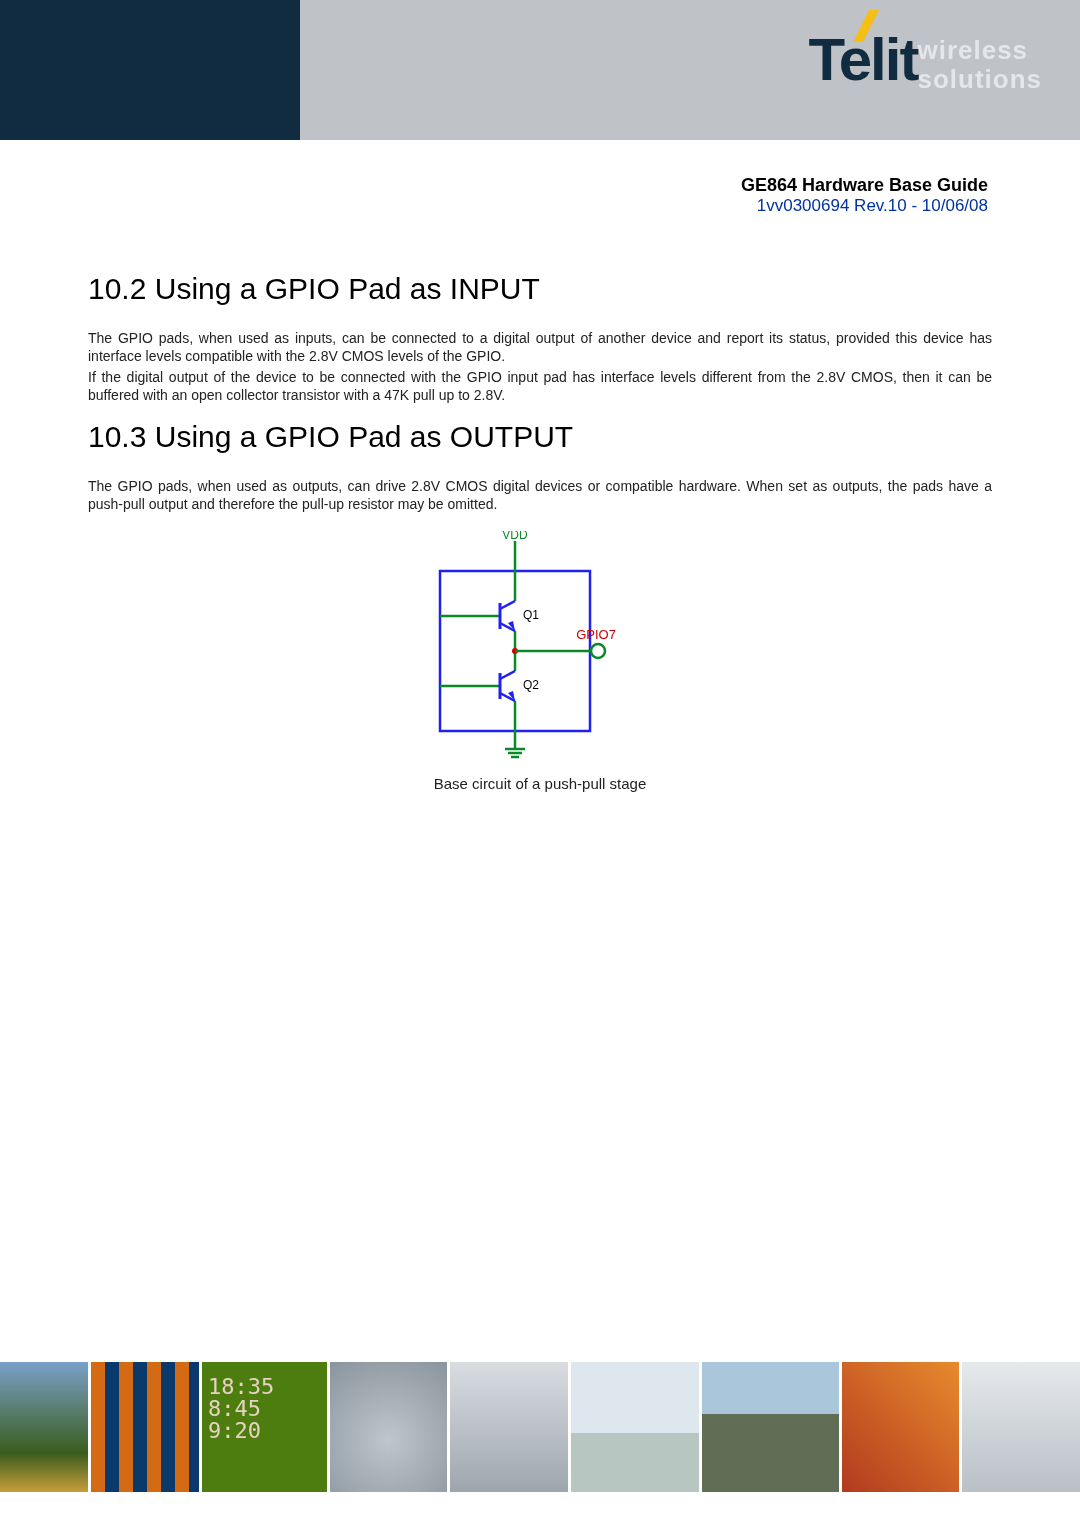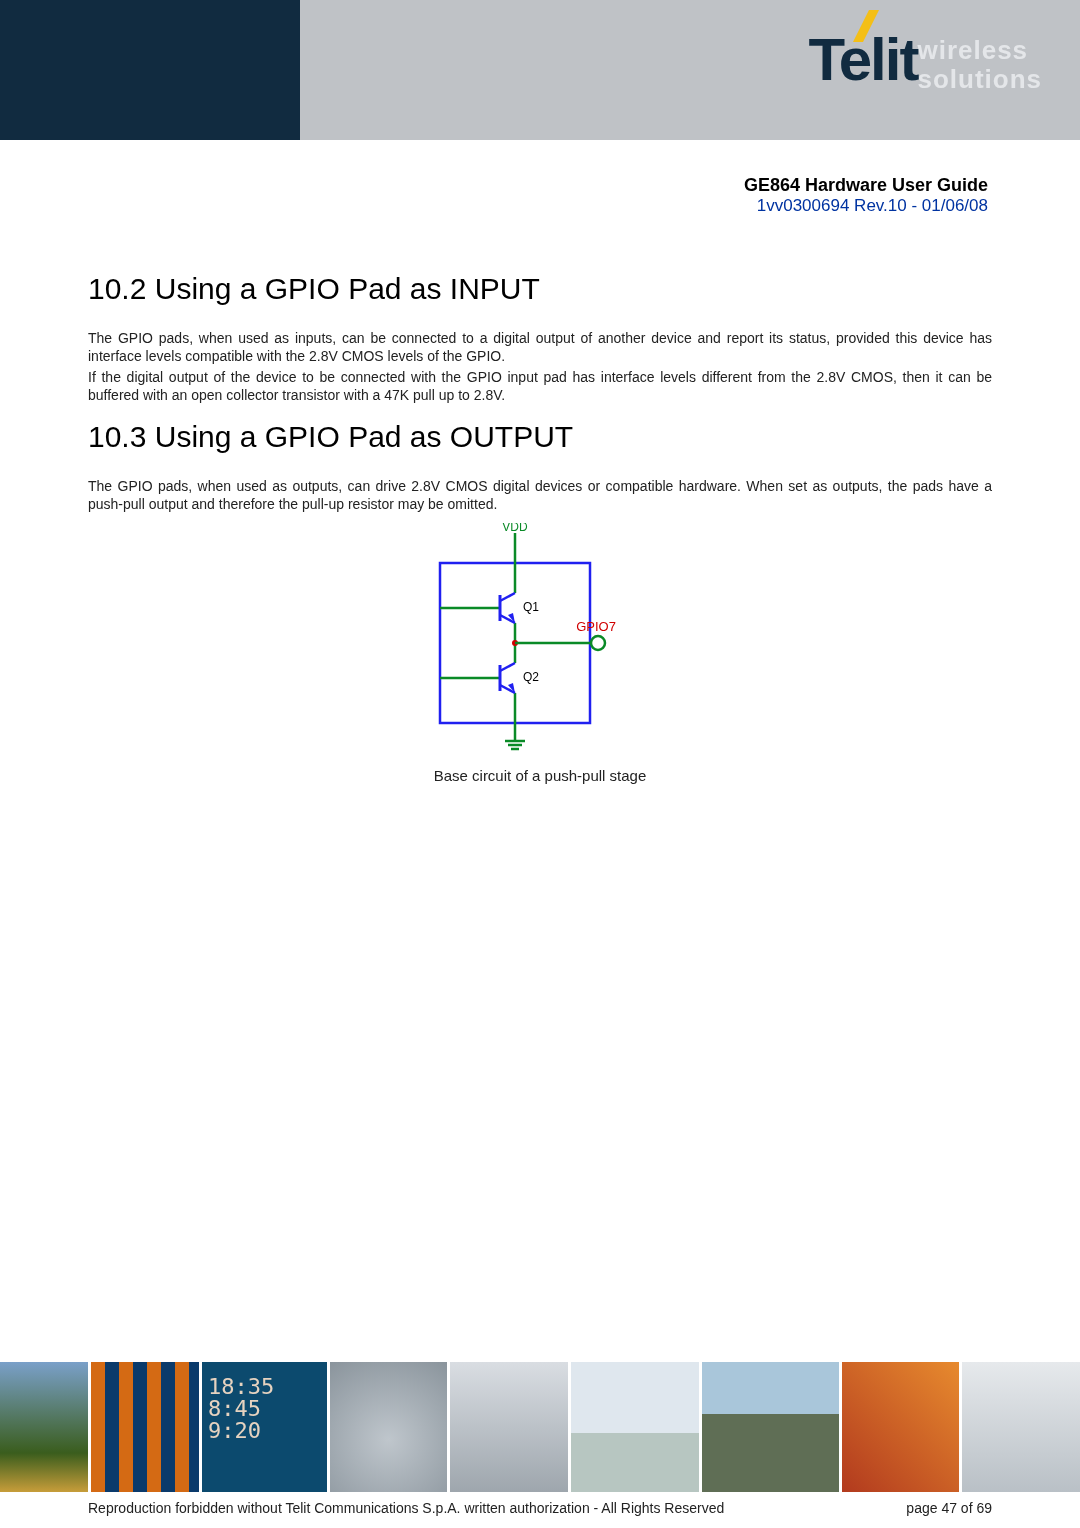--- a/index.html
+++ b/index.html
@@ -112,21 +112,21 @@
     text-align: center;
     font-size: 15px;
     margin-top: 14px;
   }
   
   .diagram-wrap {
     width: 100%;
     display: flex;
     flex-direction: column;
     align-items: center;
-    margin-top: 10px;
+    margin-top: 18px;
   }
   
   .footer {
     position: absolute;
     left: 0;
     bottom: 36px;
     width: 1080px;
     height: 130px;
     display: flex;
     border-top: 3px solid #fff;
@@ -163,22 +163,22 @@
         <span>Telit</span>
       </div>
       <div class="tagline">
         <div>wireless</div>
         <div>solutions</div>
       </div>
     </div>
   </div>
 
   <div class="docmeta">
-    <div class="title">GE864 Hardware User Guide</div>
-    <div class="rev">1vv0300694 Rev.10 - 01/06/08</div>
+    <div class="title">GE864 Hardware Base Guide</div>
+    <div class="rev">1vv0300694 Rev.10 - 10/06/08</div>
   </div>
 
   <div class="content">
 
     <h2>10.2 Using a GPIO Pad as INPUT</h2>
     <p>The GPIO pads, when used as inputs, can be connected to a digital output of another device and report its status, provided this device has interface levels compatible with the 2.8V CMOS levels of the GPIO.</p>
     <p>If the digital output of the device to be connected with the GPIO input pad has interface levels different from the 2.8V CMOS, then it can be buffered with an open collector transistor with a 47K pull up to 2.8V.</p>
 
     <h2 style="margin-top:16px">10.3 Using a GPIO Pad as OUTPUT</h2>
     <p>The GPIO pads, when used as outputs, can drive 2.8V CMOS digital devices or compatible hardware. When set as outputs, the pads have a push-pull output and therefore the pull-up resistor may be omitted.</p>
@@ -224,27 +224,23 @@
         <text x="176" y="108" font-size="13" fill="#d00000" text-anchor="middle">GPIO7</text>
       </svg>
       <div class="caption">Base circuit of a push-pull stage</div>
     </div>
 
   </div>
 
   <div class="footer">
     <div class="tile" style="width:90px;background:linear-gradient(#7aa0c9,#3a5d1d 70%,#c79d3a)"></div>
     <div class="tile" style="width:110px;background:repeating-linear-gradient(90deg,#d46a14 0 14px,#0a3a6b 14px 28px)"></div>
-    <div class="tile" style="width:130px;background:#0c4a6e;color:#e6d3c0;font-family:monospace;font-size:22px;line-height:1;padding:14px 6px;box-sizing:border-box">18:35<br>8:45<br>9:20</div>
+    <div class="tile" style="width:130px;background:#4d7c0f;color:#e6d3c0;font-family:monospace;font-size:22px;line-height:1;padding:14px 6px;box-sizing:border-box">18:35<br>8:45<br>9:20</div>
     <div class="tile" style="width:120px;background:radial-gradient(circle at 50% 60%,#bfc6cc,#8a949c)"></div>
     <div class="tile" style="width:120px;background:linear-gradient(#d9dde2,#9ea6ad)"></div>
     <div class="tile" style="width:130px;background:linear-gradient(#dfe7ee 0 55%,#b7c6c1 55%)"></div>
     <div class="tile" style="width:140px;background:linear-gradient(#a9c6da 0 40%,#5f6e55 40%)"></div>
     <div class="tile" style="width:120px;background:linear-gradient(45deg,#b23a1e,#e78a2e)"></div>
     <div class="tile" style="width:120px;background:linear-gradient(#e6e9ec,#b9c0c6);border-right:none"></div>
   </div>
 
-  <div class="legal">
-    <span>Reproduction forbidden without Telit Communications S.p.A. written authorization - All Rights Reserved</span>
-    <span>page 47 of 69</span>
-  </div>
 
 </div>
 
 </body></html>

